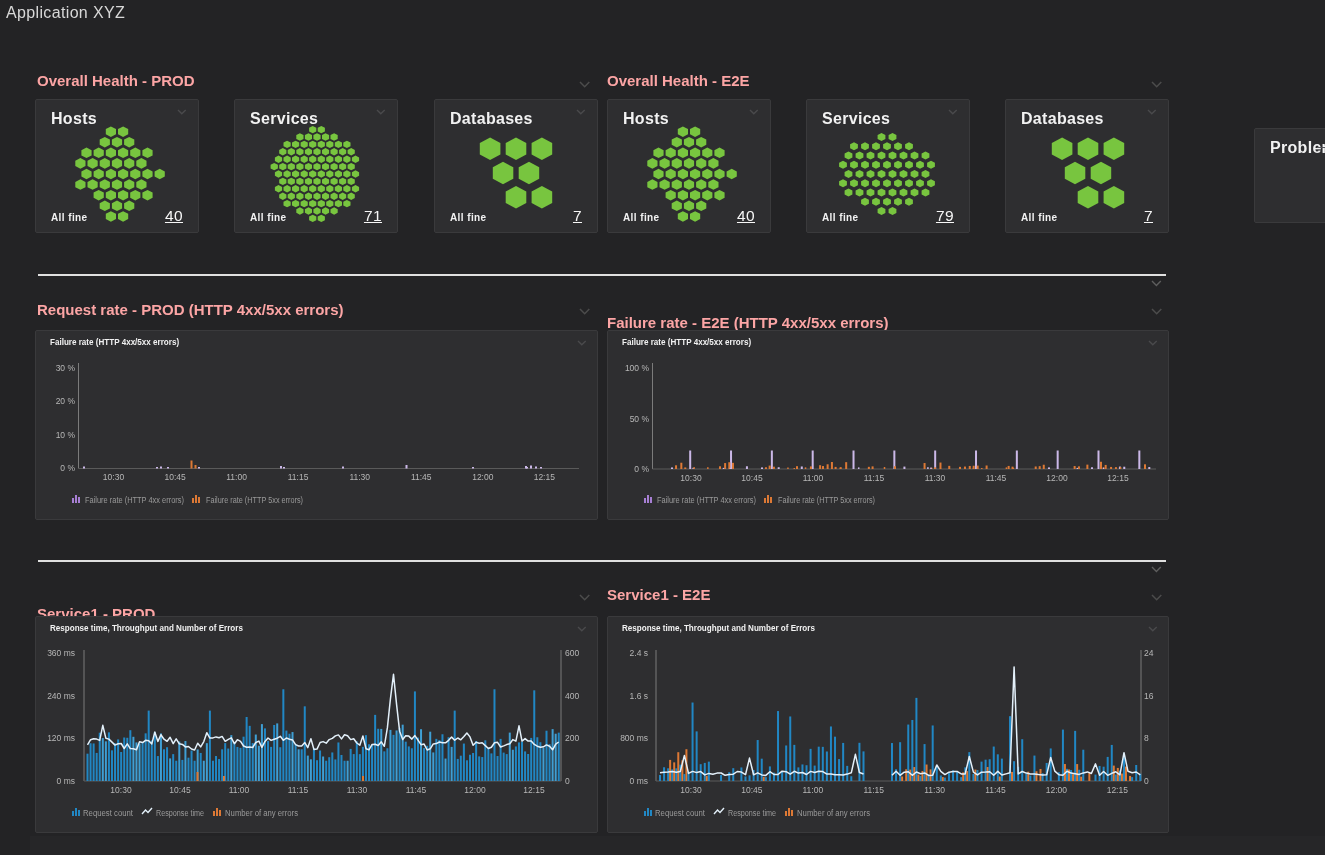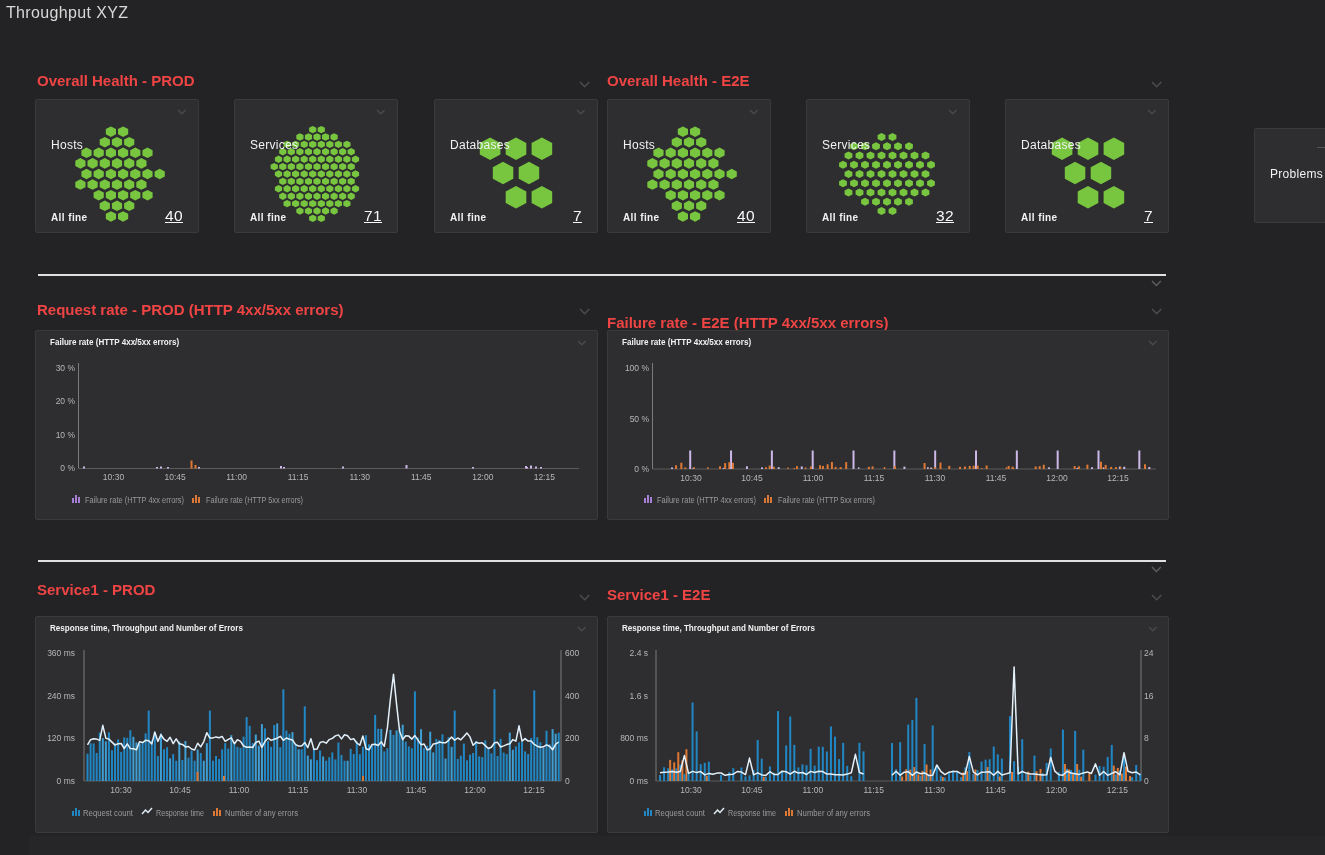--- a/index.html
+++ b/index.html
@@ -1,24 +1,24 @@
 <!DOCTYPE html>
 <html><head><meta charset="utf-8"><style>
 html,body{margin:0;padding:0;background:#232325;width:1325px;height:855px;overflow:hidden;font-family:"Liberation Sans",sans-serif;}
 .abs{position:absolute;}
 .tile{position:absolute;background:#2e2e30;border:1px solid #3a3a3c;border-radius:2px;box-sizing:border-box;}
-.tlabel{position:absolute;left:15px;top:10px;font-size:12px;font-weight:normal;color:#f2f2f2;letter-spacing:.3px;margin-top:28px;}
+.tlabel{position:absolute;left:15px;top:10px;font-size:16px;font-weight:bold;color:#f2f2f2;letter-spacing:.3px;}
 .clabel{position:absolute;left:13.5px;top:4.5px;font-size:9.5px;font-weight:bold;color:#f2f2f2;transform:scaleX(.85);transform-origin:0 50%;white-space:nowrap;}
 .allfine{position:absolute;left:15px;bottom:9px;font-size:10px;font-weight:bold;color:#f2f2f2;letter-spacing:.4px;}
 .tnum{position:absolute;right:15px;bottom:7px;font-size:15.5px;font-weight:400;color:#f7f7f7;letter-spacing:.4px;text-decoration:underline;}
-.shead{position:absolute;font-size:15px;font-weight:bold;color:#ef4444;letter-spacing:0px;}
+.shead{position:absolute;font-size:15px;font-weight:bold;color:#fca5a5;letter-spacing:0px;}
 .sep{position:absolute;height:2px;background:#e0e0e0;}
 </style></head><body>
 <div style="position:absolute;left:30px;top:836px;width:1295px;height:19px;background:#262628;"></div>
-<div class="abs" style="left:6px;top:4px;font-size:16px;color:#d8d8d8;font-weight:400;letter-spacing:.35px;">Throughput XYZ</div>
+<div class="abs" style="left:6px;top:4px;font-size:16px;color:#d8d8d8;font-weight:400;letter-spacing:.35px;">Application XYZ</div>
 
 <div class="shead" style="left:37px;top:72px;">Overall Health - PROD</div>
 <svg style="position:absolute;left:578px;top:80px" width="13" height="9">
     <path d="M2 2 L6.7 6.7 L11.3 2" fill="none" stroke="#4c4c4c" stroke-width="1.5"></path>
   </svg>
 <div class="shead" style="left:607px;top:72px;">Overall Health - E2E</div>
 <svg style="position:absolute;left:1150px;top:80px" width="13" height="9">
     <path d="M2 2 L6.7 6.7 L11.3 2" fill="none" stroke="#4c4c4c" stroke-width="1.5"></path>
   </svg>
 <div class="tile" style="left:35px;top:99px;width:164px;height:134px">
@@ -313,21 +313,21 @@
         <polygon points="102.0,97.7 105.9,99.7 105.9,103.8 102.0,105.8 98.1,103.8 98.1,99.7"></polygon>
         <polygon points="74.5,107.0 78.4,109.0 78.4,113.0 74.5,115.0 70.6,113.0 70.6,109.0"></polygon>
         <polygon points="85.5,107.0 89.4,109.0 89.4,113.0 85.5,115.0 81.6,113.0 81.6,109.0"></polygon>
       </g>
     </svg>
 <div class="tlabel">Services</div>
 <svg style="position:absolute;left:140px;top:8px" width="12" height="8">
       <path d="M2 2 L5.8 5.8 L9.7 2" fill="none" stroke="#4a4a4c" stroke-width="1.4"></path>
     </svg>
 <div class="allfine">All fine</div>
-<div class="tnum">32</div>
+<div class="tnum">79</div>
 </div>
 <div class="tile" style="left:1005px;top:99px;width:164px;height:134px">
 <svg width="164" height="134" style="position:absolute;left:0;top:0">
       <g fill="#78c53f">
         <polygon points="56.1,37.4 66.4,43.1 66.4,54.4 56.1,60.0 45.8,54.4 45.8,43.1"></polygon>
         <polygon points="82.0,37.4 92.3,43.1 92.3,54.4 82.0,60.0 71.7,54.4 71.7,43.1"></polygon>
         <polygon points="107.9,37.4 118.2,43.1 118.2,54.4 107.9,60.0 97.6,54.4 97.6,43.1"></polygon>
         <polygon points="69.0,61.7 79.3,67.3 79.3,78.7 69.0,84.3 58.8,78.7 58.8,67.3"></polygon>
         <polygon points="95.0,61.7 105.2,67.3 105.2,78.7 95.0,84.3 84.7,78.7 84.7,67.3"></polygon>
         <polygon points="82.0,86.0 92.3,91.6 92.3,103.0 82.0,108.6 71.7,103.0 71.7,91.6"></polygon>
@@ -524,21 +524,21 @@
       <rect x="156.00" y="167.00" width="2.00" height="5.00" fill="#dd7935"></rect>
       <rect x="159.00" y="164.00" width="2.00" height="8.00" fill="#dd7935"></rect>
       <rect x="162.00" y="166.00" width="2.00" height="6.00" fill="#dd7935"></rect>
       <text x="170.0" y="172.0" text-anchor="start" font-size="8.5" fill="#9a9a9a" font-weight="normal" textLength="97" lengthAdjust="spacingAndGlyphs">Failure rate (HTTP 5xx errors)</text>
     </svg>
 <div class="clabel">Failure rate (HTTP 4xx/5xx errors)</div>
 <svg style="position:absolute;left:539px;top:8px" width="12" height="8">
       <path d="M2 2 L5.8 5.8 L9.7 2" fill="none" stroke="#4a4a4c" stroke-width="1.4"></path>
     </svg>
 </div>
-<div class="shead" style="left:37px;top:581px;">Service1 - PROD</div>
+<div class="shead" style="left:37px;top:605px;">Service1 - PROD</div>
 <svg style="position:absolute;left:578px;top:593px" width="13" height="9">
     <path d="M2 2 L6.7 6.7 L11.3 2" fill="none" stroke="#4c4c4c" stroke-width="1.5"></path>
   </svg>
 <div class="shead" style="left:607px;top:586px;">Service1 - E2E</div>
 <svg style="position:absolute;left:1150px;top:593px" width="13" height="9">
     <path d="M2 2 L6.7 6.7 L11.3 2" fill="none" stroke="#4c4c4c" stroke-width="1.5"></path>
   </svg>
 <div class="tile" style="left:35px;top:616px;width:563px;height:217px">
 <svg width="563" height="217" style="position:absolute;left:0;top:0" font-family="Liberation Sans, sans-serif">
       <text x="39.0" y="39.0" text-anchor="end" font-size="8.5" fill="#b7b7b7" font-weight="normal">360 ms</text>

